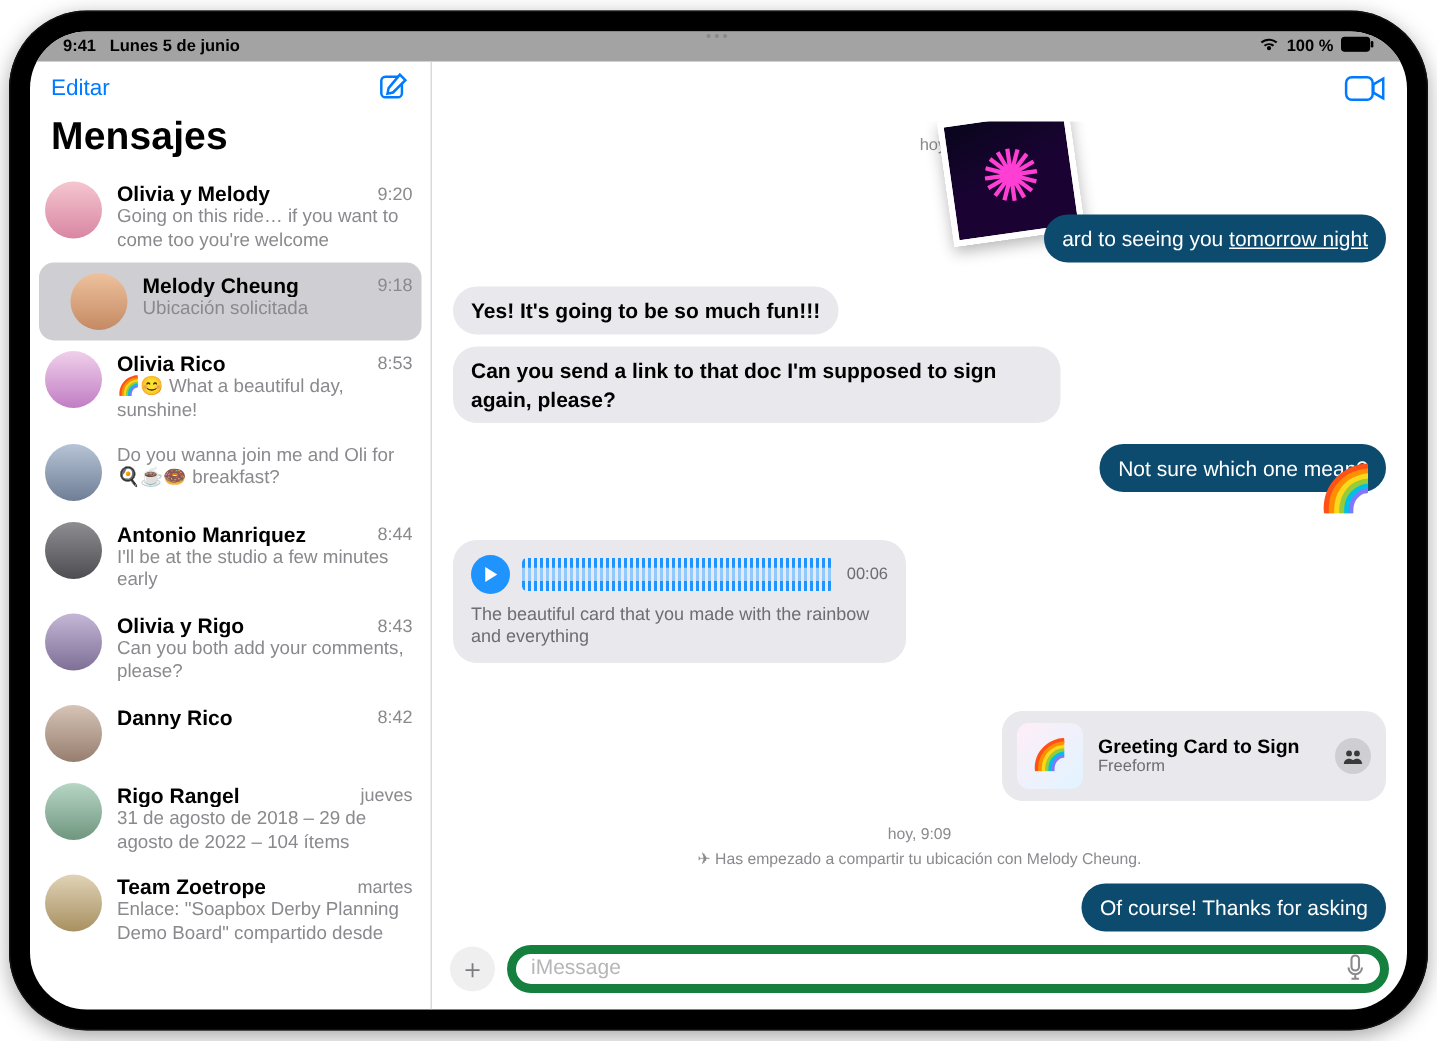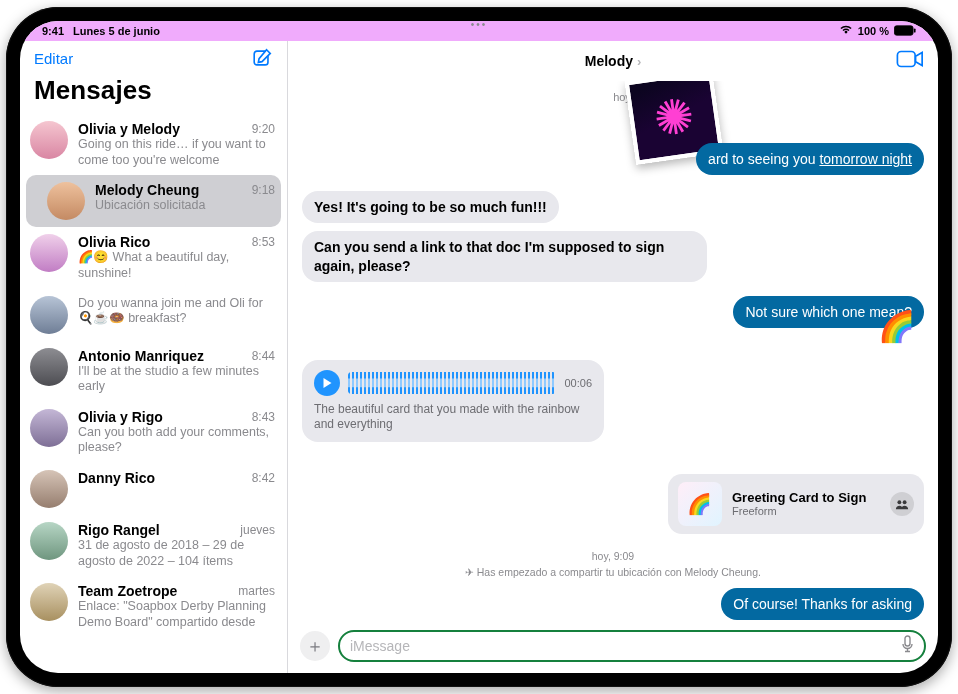--- a/index.html
+++ b/index.html
@@ -40,21 +40,21 @@
   }
   .status-bar {
     height: 20px;
     display: flex;
     align-items: center;
     justify-content: space-between;
     padding: 0 22px;
     font-size: 11px;
     font-weight: 600;
     color: #000;
-    background: #f0abfc;
+    background: #a3a3a3;
   }
   .status-left span { margin-right: 6px; }
   .status-right { display: flex; align-items: center; gap: 5px; }
   .content {
     flex: 1;
     display: flex;
     min-height: 0;
   }
   
   .sidebar {
@@ -200,21 +200,21 @@
     border-radius: 16px;
     font-size: 14px;
     line-height: 1.3;
     margin: 4px 0;
     word-wrap: break-word;
     position: relative;
   }
   .row-left { display:flex; justify-content:flex-start; }
   .row-right { display:flex; justify-content:flex-end; }
   .bubble.recv { background: #e8e8ed; color:#000;font-weight:bold; }
-  .bubble.sent { background: #0369a1; color:#fff; }
+  .bubble.sent { background: #0c4a6e; color:#fff; }
   .bubble.sent .underline { text-decoration: underline; }
   .rainbow-overlay {
     position: absolute;
     right: 8px;
     bottom: -18px;
     font-size: 30px;
   }
   .audio-card {
     background:#e8e8ed;
     border-radius:16px;
@@ -285,23 +285,23 @@
   }
   .plus-btn {
     width:30px;height:30px;border-radius:50%;
     background:#efeff0;color:#7b7b80;
     display:flex;align-items:center;justify-content:center;
     font-size:18px;
   }
   .input-wrap{
     flex:1;
     height:32px;
-    border:2px solid #15803d;
+    border:6px solid #15803d;
     border-radius:16px;
-    display:flex;align-items:center;
+    display:flex;align-items:flex-start;
     padding:0 10px;
   }
   .input-ph { color:#b6b6b9;font-size:14px;flex:1; }
   .mic-icon { color:#8a8a8e; }
   
   .multitask{
     position:absolute;
     top:12px; left:50%; transform:translateX(-50%);
     color:#8a8a8e; font-size:10px; letter-spacing:2px;
   }
@@ -442,24 +442,20 @@
                   </div>
                 <div class="preview">Enlace: "Soapbox Derby Planning Demo Board" compartido desde F…</div>
               </div>
             </div>
 
           </div>
         </div>
 
         <div class="chat">
           <div class="chat-header">
-            <div class="chat-title">
-              <span>Melody</span>
-              <span class="chev"> ›</span>
-            </div>
             <span class="video-icon">
               <svg width="28" height="20" viewBox="0 0 30 20" fill="none" stroke="#007aff" stroke-width="1.8">
                   <rect x="1.5" y="2" width="19" height="16" rx="4"></rect>
                   <path d="M21 7l7-4v14l-7-4z"></path>
                 </svg>
             </span>
           </div>
 
           <div class="messages">
 

